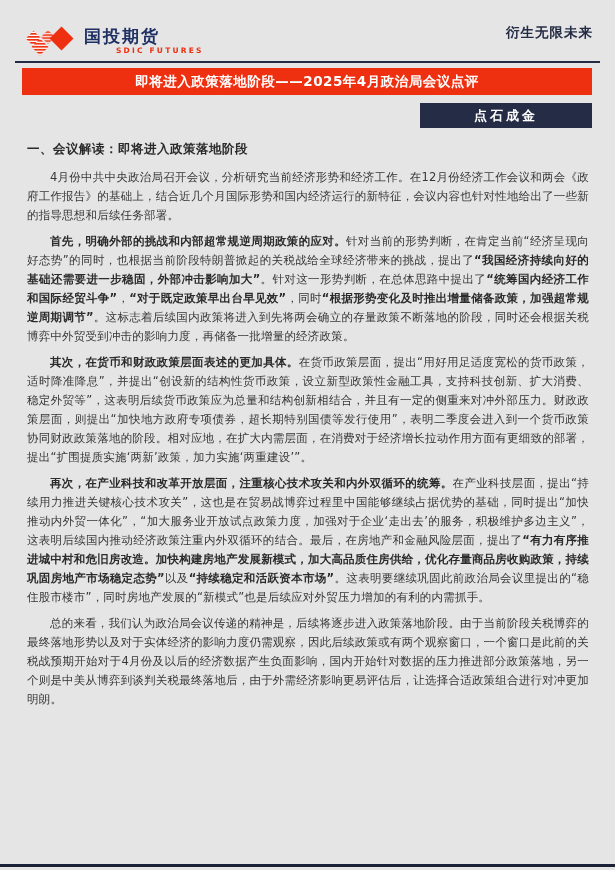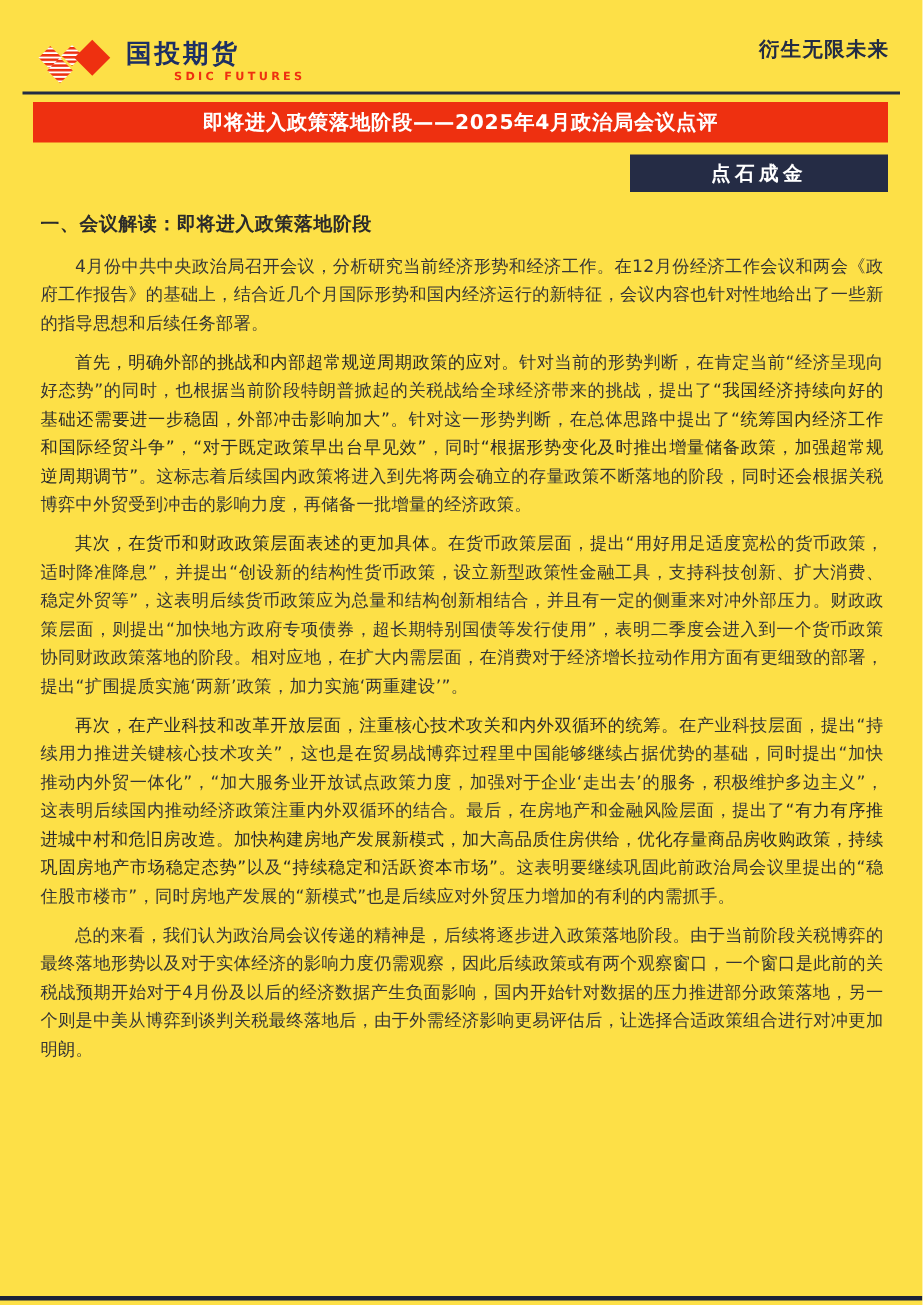--- a/index.html
+++ b/index.html
@@ -6,21 +6,21 @@
     --accent_red:#ee3010;
     --navy:#252c45;
     --rule:#232c44;
     --logo_navy:#1d2f63;
     --text:#363636;
     --footer_text:#565d70;
   }
   *{margin:0;padding:0;box-sizing:border-box;}
   html,body{background:#ffffff;}
   body{font-family:"DejaVu Sans","Liberation Sans",sans-serif;}
-  .page{position:relative;width:615px;height:870px;background:#fde047;overflow:hidden;margin:0 auto;}
+  .page{position:relative;width:615px;height:870px;background:#e5e5e5;overflow:hidden;margin:0 auto;}
 
   
   .logo{position:absolute;left:22px;top:21px;display:flex;align-items:center;}
   .logo svg{display:block;}
   .logo-text{margin-left:6px;display:flex;flex-direction:column;justify-content:center;}
   .logo-cn{font-size:17px;font-weight:bold;color:var(--logo_navy);letter-spacing:2px;line-height:19px;}
   .logo-en{font-size:7.5px;font-weight:bold;color:var(--accent_red);letter-spacing:2.2px;line-height:9px;padding-left:32px;}
   .slogan{position:absolute;right:22px;top:24px;font-size:13.5px;font-weight:bold;color:var(--rule);letter-spacing:1px;}
   .header-rule{position:absolute;left:15px;right:15px;top:61px;height:2px;background:var(--rule);}
 
@@ -32,21 +32,21 @@
   
   .tag{position:absolute;right:23px;top:103px;width:172px;height:25px;background:var(--navy);
        display:flex;align-items:center;justify-content:center;}
   .tag-label{color:#ffffff;font-size:13px;font-weight:bold;letter-spacing:3px;}
 
   
   .article{position:absolute;left:27px;right:26px;top:141px;color:var(--text);}
   .article h2{font-size:12.5px;font-weight:bold;color:#2b2b2b;margin:0 0 10px 0;letter-spacing:0.5px;font-family:Liberation Mono, monospace;}
   .article p{font-size:11.5px;line-height:19px;text-align:justify;text-indent:2em;margin:0 0 7px 0;
              letter-spacing:0.2px;}
-  .article p span.b{font-weight:normal;color:#2b2b2b;}
+  .article p span.b{font-weight:bold;color:#2b2b2b;}
 
   
   .footer{position:absolute;left:25px;right:25px;top:845px;height:14px;
           display:flex;align-items:center;font-size:8.5px;color:var(--footer_text);}
   .footer .f-left{flex:1;text-align:left;}
   .footer .f-center{flex:0 0 auto;text-align:center;}
   .footer .f-right{flex:1;text-align:right;}
   .bottom-rule{position:absolute;left:0;right:0;top:864px;height:2.5px;background:#1b2238;}
 </style>
 </head>

